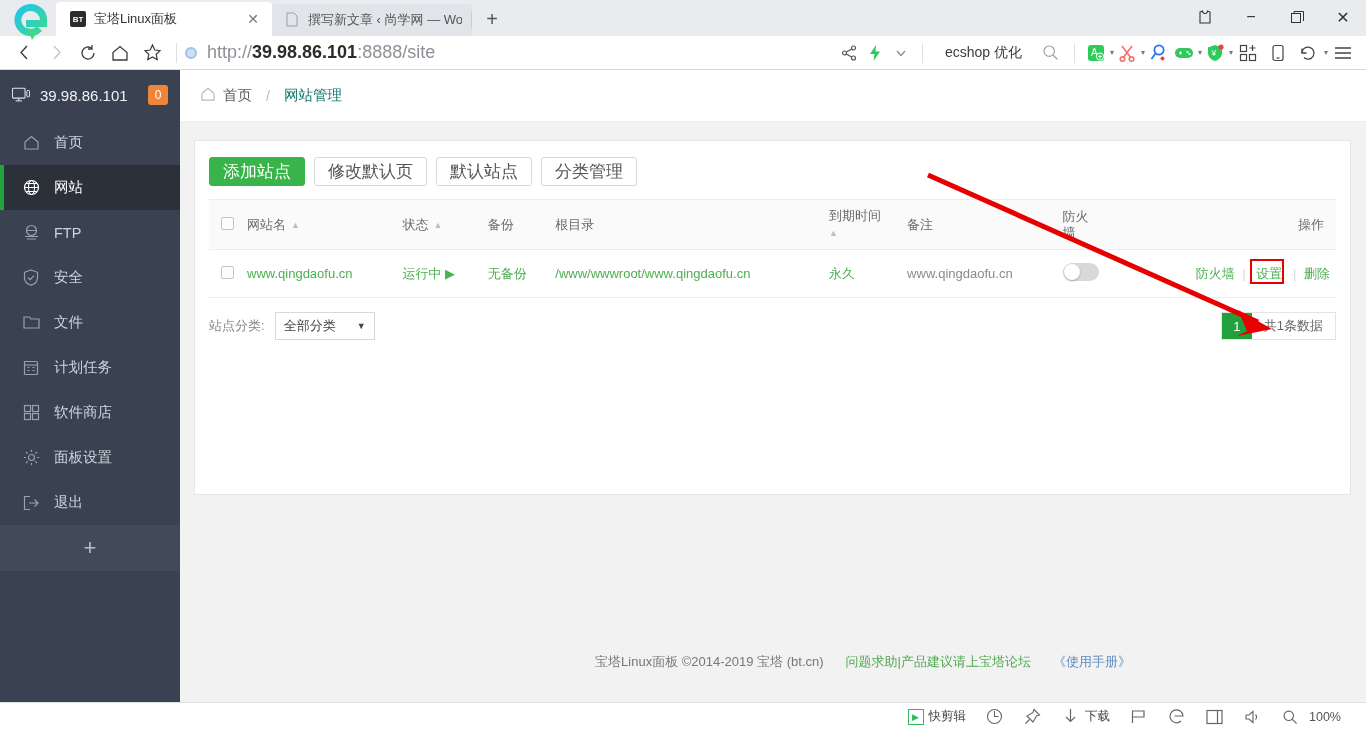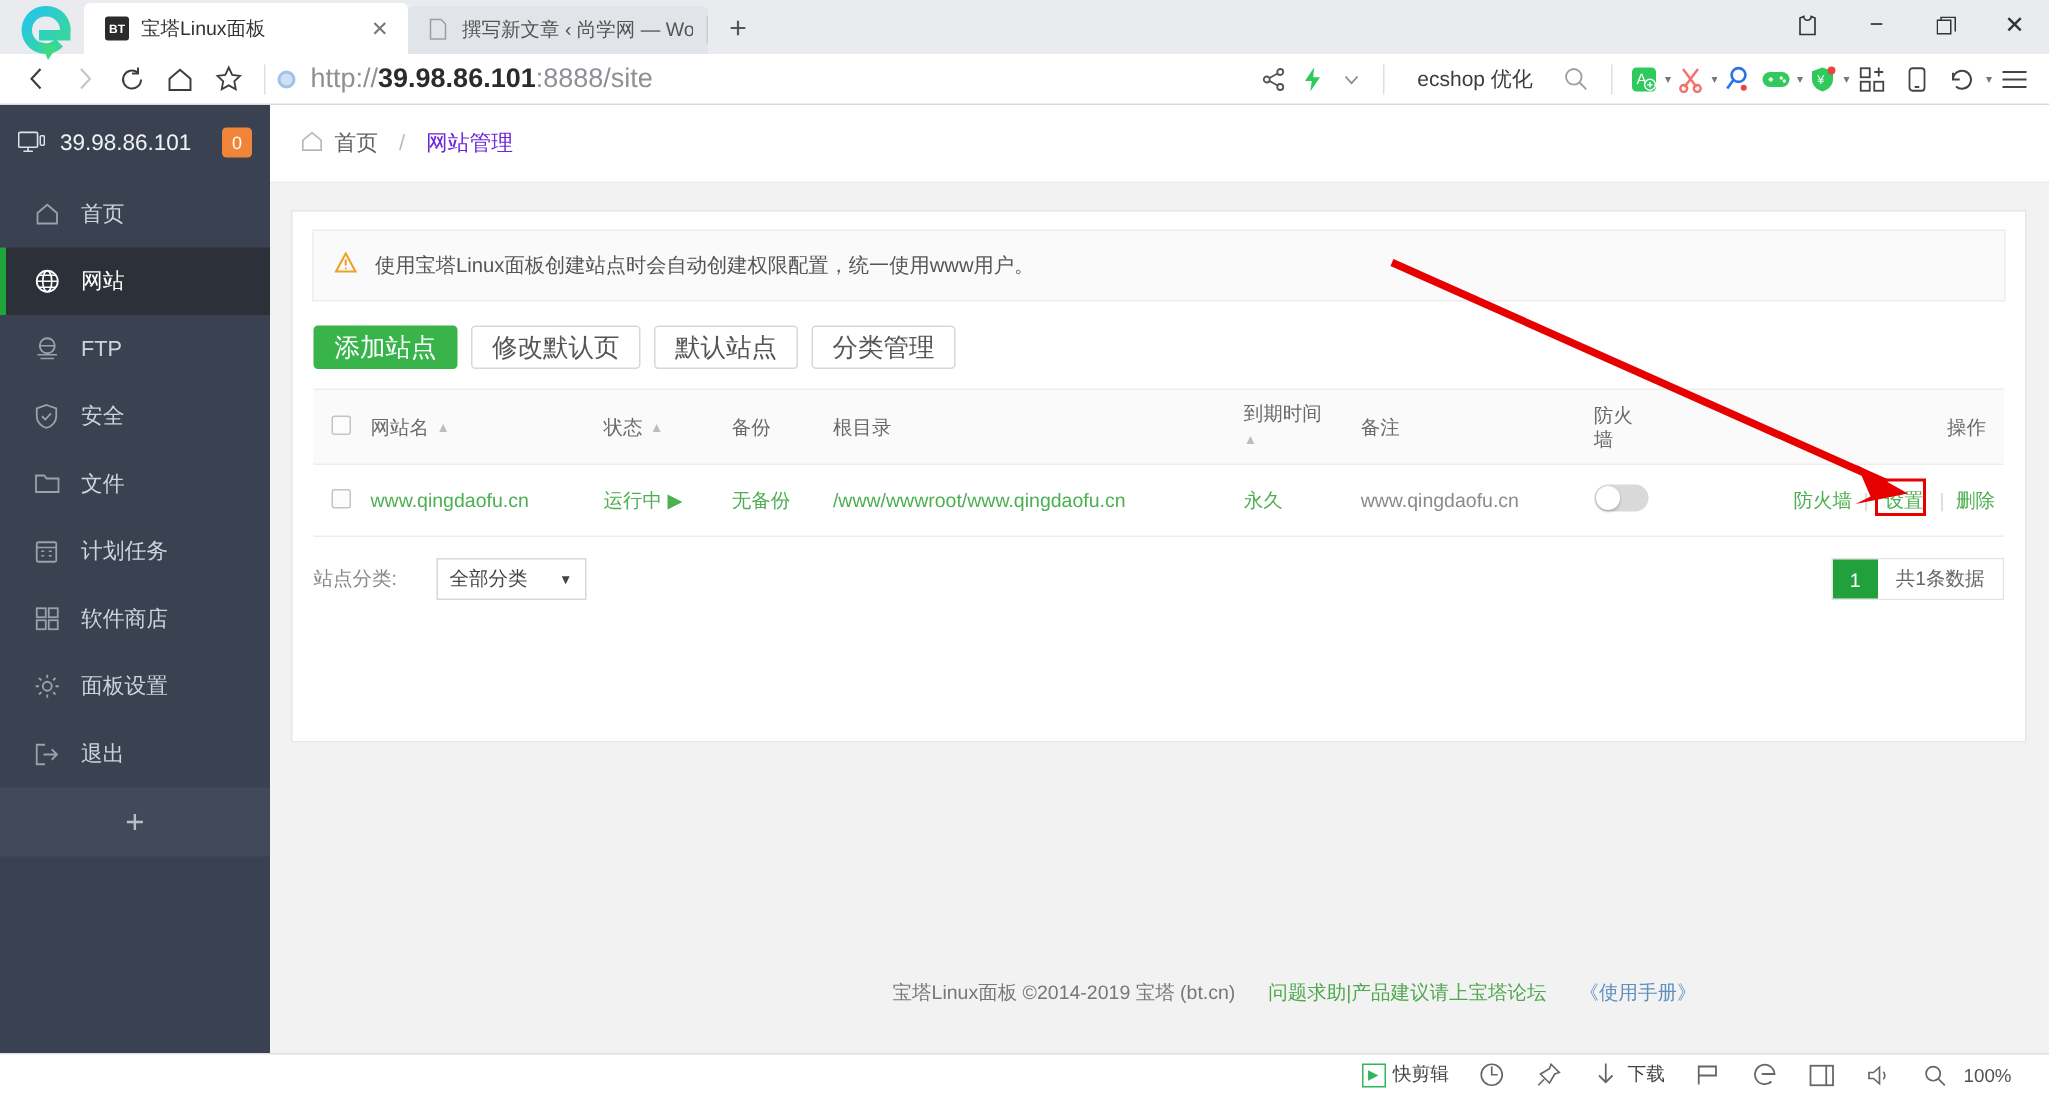--- a/index.html
+++ b/index.html
@@ -104,21 +104,21 @@
   }
 
   .content { position:absolute; left:180px; top:0; right:0; bottom:0; background:#f2f2f2; }
 
   .crumbbar {
     height:52px; background:#fff; display:flex; align-items:center; padding:0 20px;
     border-bottom:1px solid #ececec;
   }
   .crumb { display:flex; align-items:center; gap:7px; font-size:14.5px; color:#5e6064; }
   .crumb .sep { color:#bbb; margin:0 7px; }
-  .crumb .cur { color:#6d28d9; }
+  .crumb .cur { color:#0f766e; }
   .searchwrap { margin-left:auto; display:flex; align-items:stretch; height:30px; }
   .searchwrap input {
     width:254px; border:1px solid #20a53a; border-right:none; font-size:13px;
     padding:0 10px; color:#333; outline:none; font-family:inherit;
   }
   .searchwrap input::placeholder { color:#aeb1b5; }
   .searchbtn {
     width:40px; background:#20a53a; display:flex; align-items:center; justify-content:center;
     border:1px solid #20a53a; color:#fff;
   }
@@ -173,21 +173,21 @@
   }
   .ops { text-align:right; white-space:nowrap; }
   .ops .bar { color:#d6d6d6; margin:0 4px; }
   .op-set { position:relative; display:inline-block; padding:1px 3px; }
   .hl-box {
     position:absolute; left:-3px; top:-5px; width:34px; height:25px;
     border:2px solid #e60000; pointer-events:none;
   }
 
   .footrow { display:flex; align-items:center; padding:14px 14px 0 14px; }
-  .catlabel { font-size:13px; color:#888; margin-right:26px; }
+  .catlabel { font-size:13px; color:#888; margin-right:10px; }
   .selectbox {
     width:100px; height:28px; border:1px solid #d8d8d8; background:#fff;
     display:flex; align-items:center; padding:12px 8px; font-size:13px; color:#444;
   }
   .selectbox .cv { flex:1; }
   .selectbox .ca { color:#444; font-size:9px; }
   .pager { margin-left:auto; display:flex; align-items:stretch; height:28px; border:1px solid #e4e4e4; }
   .pg-num {
     width:30px; background:#21a03c; color:#fff; font-size:13px;
     display:flex; align-items:center; justify-content:center;
@@ -530,30 +530,20 @@
               </svg>
           </span>
           <span>首页</span>
           <span class="sep">/</span>
           <span class="cur">网站管理</span>
         </div>
       </div>
 
       <div class="panel">
 
-        <div class="notice">
-          <span class="warn-ico">
-            <svg width="15" height="14" viewBox="0 0 15 14">
-                <path d="M7.5 1 L14 13 H1 Z" fill="none" stroke="#f0a02a" stroke-width="1.4"></path>
-                <path d="M7.5 5 v4" stroke="#f0a02a" stroke-width="1.4"></path>
-                <circle cx="7.5" cy="11" r="0.7" fill="#f0a02a"></circle>
-              </svg>
-          </span>
-          <span>使用宝塔Linux面板创建站点时会自动创建权限配置，统一使用www用户。</span>
-        </div>
 
         <div class="btnrow">
           <button class="btn primary">添加站点</button>
           <button class="btn plain">修改默认页</button>
           <button class="btn plain">默认站点</button>
           <button class="btn plain">分类管理</button>
         </div>
 
         <table class="sites">
           <thead>

